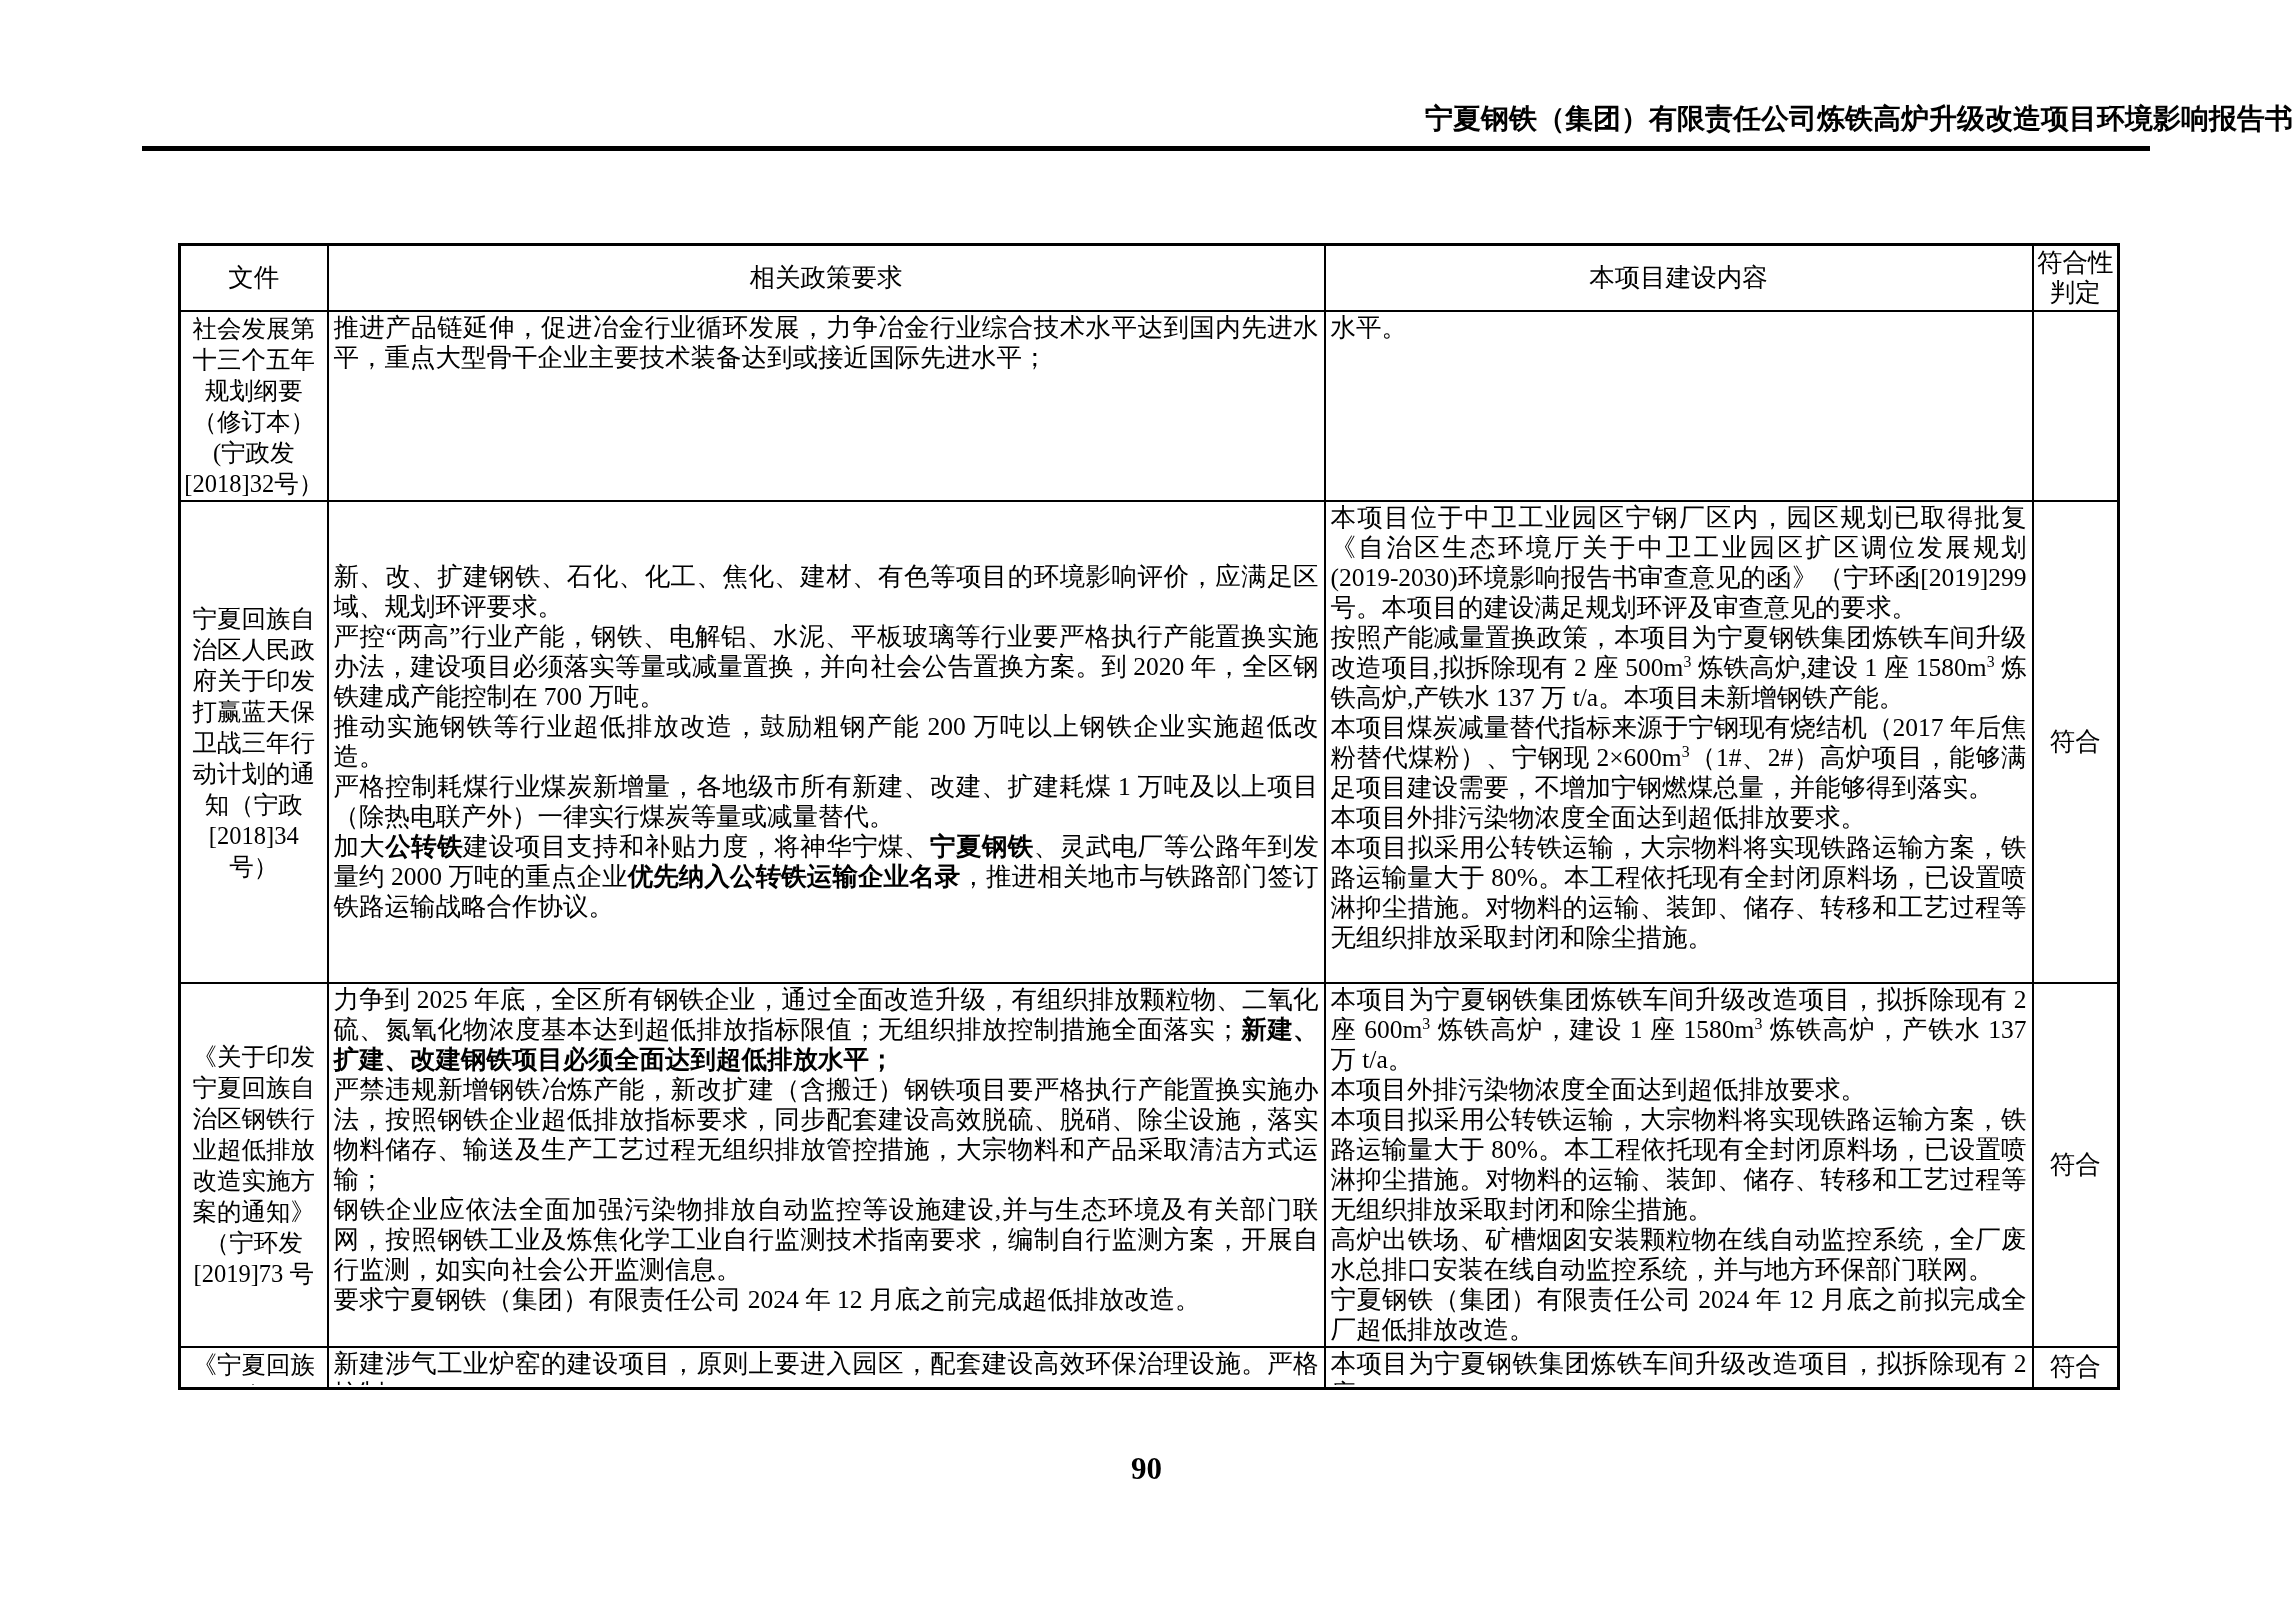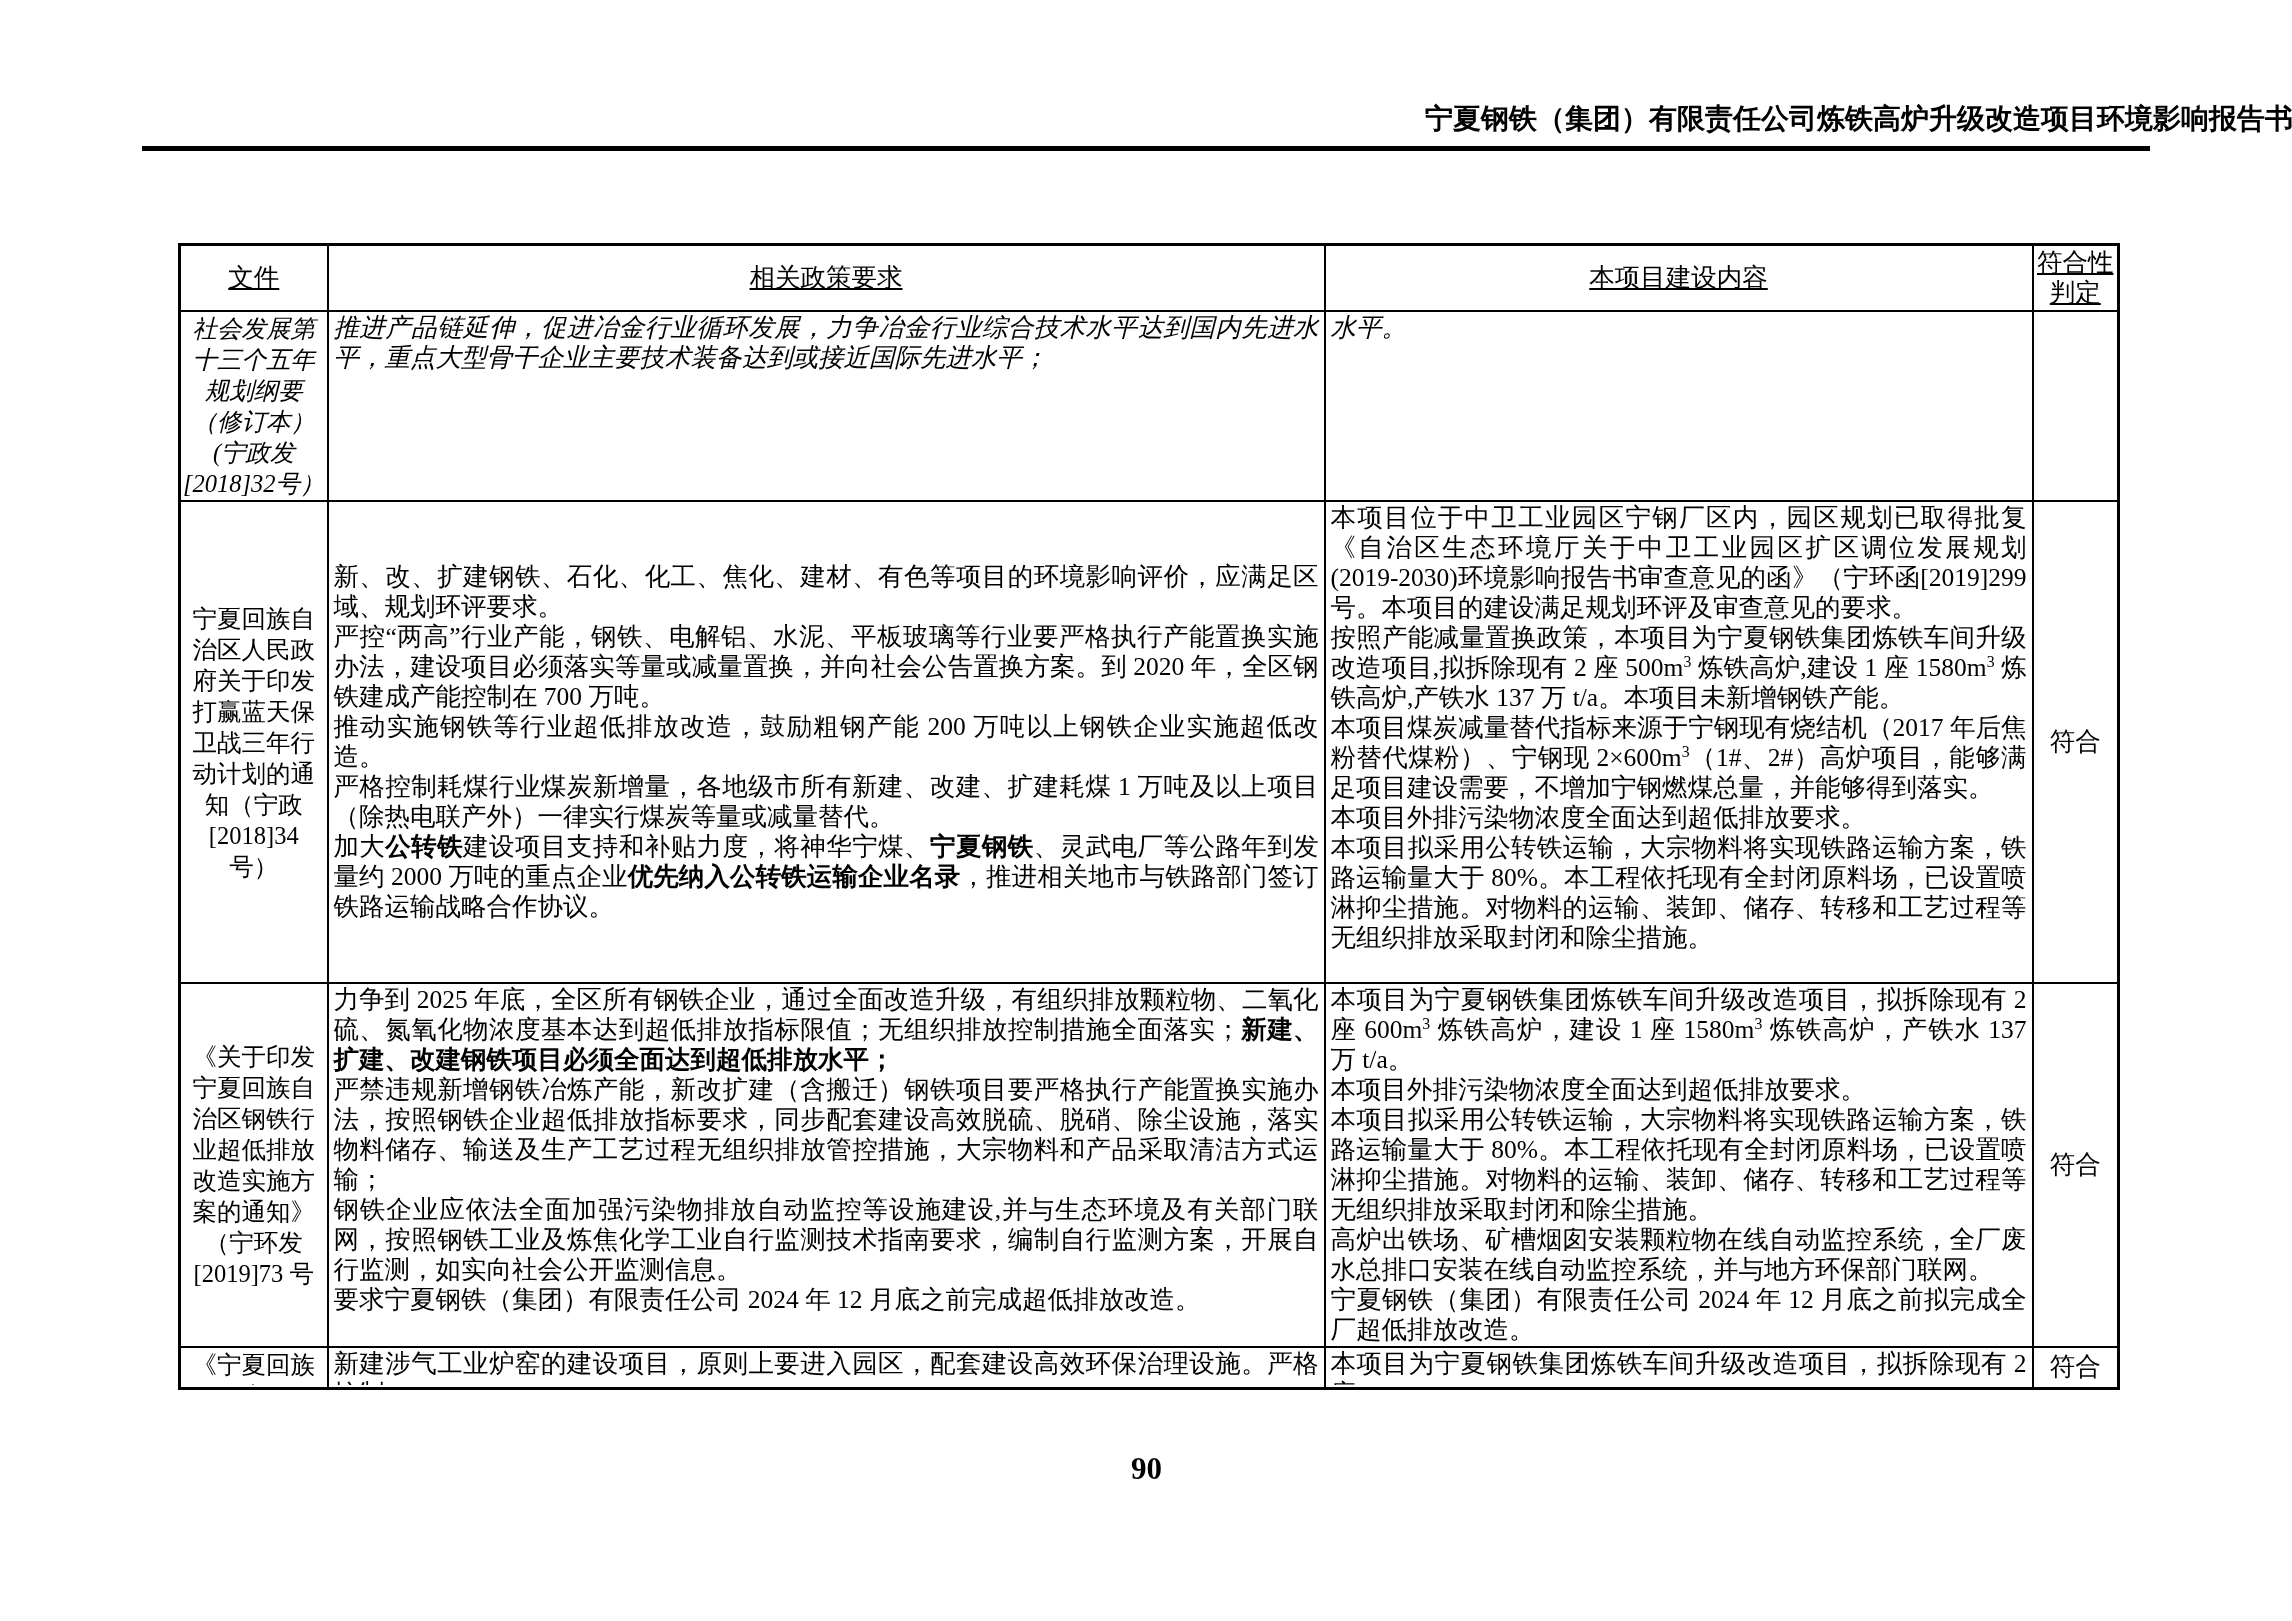--- a/index.html
+++ b/index.html
@@ -18,22 +18,22 @@
   .table-wrap{position:absolute;top:243px;left:178px;}
   table.policy-table{
     width:1939px;table-layout:fixed;border-collapse:collapse;border:3.9px solid #000;
   }
   th,td{
     border:2.9px solid #000;
     font-size:25.5px;line-height:30px;
     padding:1px 4.9px;vertical-align:top;overflow:hidden;
   }
   th{font-weight:normal;text-align:center;vertical-align:middle;padding:2px 2px;}
-  tr.hdr{height:59px;text-decoration:underline;}
-  tr.r1{height:164px;font-style:italic;}
+  tr.hdr{height:59px;}
+  tr.r1{height:164px;}
   tr.r2{height:482px;}
   tr.r3{height:339px;}
   tr.r4{height:41px;}
   td.doc{
     text-align:center;vertical-align:middle;font-size:24.5px;line-height:31px;padding:1px 1px;
   }
   td.policy,td.content{text-align:justify;border-radius:15px;}
   tr.r2 td.policy{vertical-align:middle;}
   td.verdict{vertical-align:middle;text-align:center;padding:1px 2.9px;}
   .para{margin:0;padding:0;text-align:justify;}

